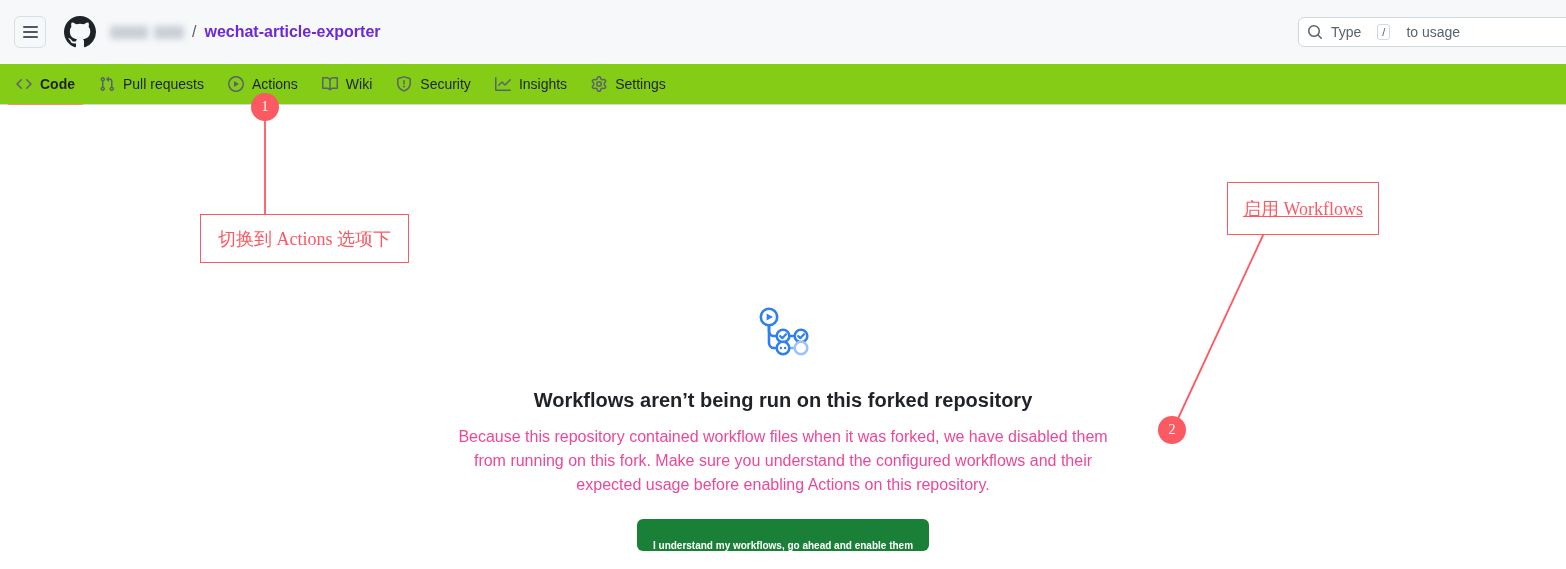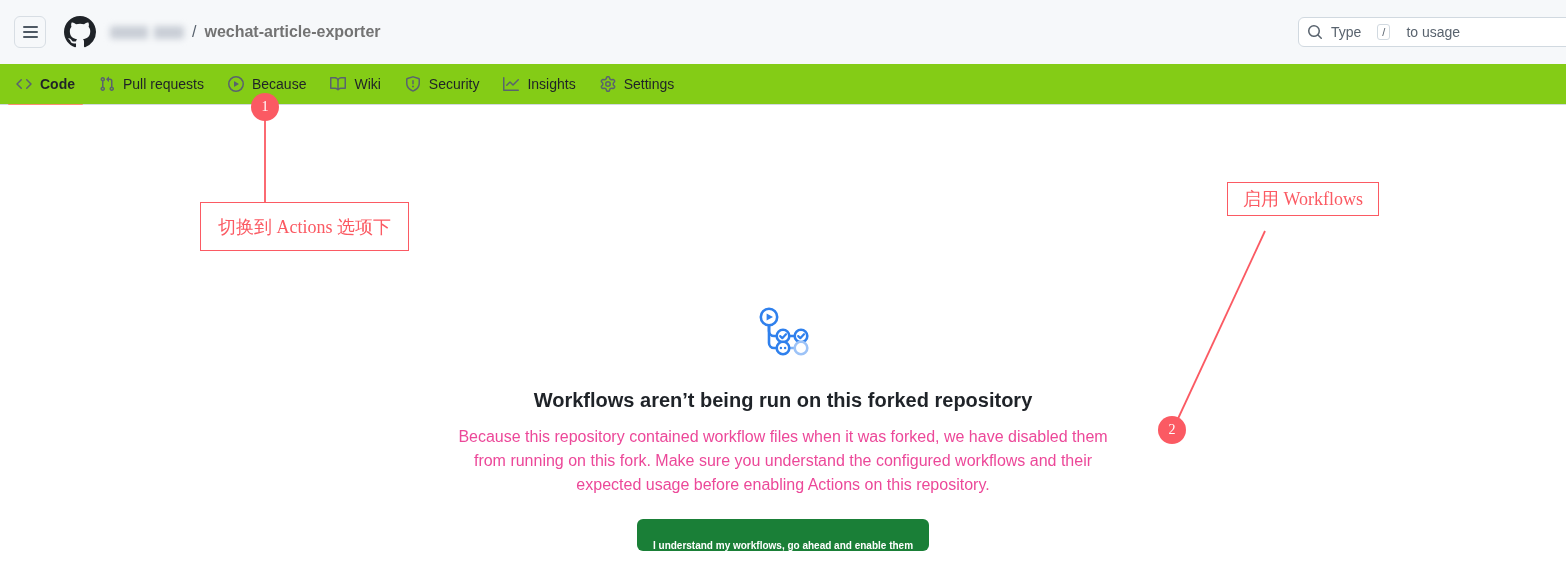--- a/index.html
+++ b/index.html
@@ -32,21 +32,21 @@
   .gh-logo { margin-left: 18px; flex: 0 0 auto; display:flex; align-items:center; }
 
   .breadcrumb { display: flex; align-items: center; margin-left: 14px; }
   .owner-blur {
     display: inline-block; height: 13px; border-radius: 3px;
     background: linear-gradient(90deg,#c9ced6 0 52%, #f6f8fa 52% 60%, #c9ced6 60% 100%);
     filter: blur(3px);
     width: 74px;
   }
   .sep { color: #59636e; margin: 0 8px; font-size: 16px; }
-  .repo-name { font-size: 16px; font-weight: 600; color: #737373; }
+  .repo-name { font-size: 16px; font-weight: 600; color: #6d28d9; }
 
   .search-box {
     position: absolute; top: 17px; left: 1298px;
     width: 290px; height: 30px;
     border: 1px solid #d1d9e0; border-radius: 6px;
     background: #ffffff;
     display: flex; align-items: center; padding: 0 8px;
     cursor: text;
   }
   .search-box .mag { flex: 0 0 auto; display:flex; align-items:center; }
@@ -188,21 +188,21 @@
       </span>
       <span>Pull requests</span>
     </div>
 
     <div class="tab">
       <span class="tab-ico">
         <svg width="16" height="16" viewBox="0 0 16 16" fill="currentColor">
             <path d="M8 0a8 8 0 1 1 0 16A8 8 0 0 1 8 0ZM1.5 8a6.5 6.5 0 1 0 13 0 6.5 6.5 0 0 0-13 0Zm4.879-2.773 4.264 2.559a.25.25 0 0 1 0 .428l-4.264 2.559A.25.25 0 0 1 6 10.559V5.442a.25.25 0 0 1 .379-.215Z"></path>
           </svg>
       </span>
-      <span>Because</span>
+      <span>Actions</span>
     </div>
 
 
     <div class="tab">
       <span class="tab-ico">
         <svg width="16" height="16" viewBox="0 0 16 16" fill="currentColor">
             <path d="M0 1.75A.75.75 0 0 1 .75 1h4.253c1.227 0 2.317.59 3 1.501A3.743 3.743 0 0 1 11.006 1h4.245a.75.75 0 0 1 .75.75v10.5a.75.75 0 0 1-.75.75h-4.507a2.25 2.25 0 0 0-1.591.659l-.622.621a.75.75 0 0 1-1.06 0l-.622-.621A2.25 2.25 0 0 0 5.258 13H.75a.75.75 0 0 1-.75-.75Zm7.251 10.324.004-5.073-.002-2.253A2.25 2.25 0 0 0 5.003 2.5H1.5v9h3.757a3.75 3.75 0 0 1 1.994.574ZM8.755 4.75l-.004 7.322a3.752 3.752 0 0 1 1.992-.572H14.5v-9h-3.495a2.25 2.25 0 0 0-2.25 2.25Z"></path>
           </svg>
       </span>
       <span>Wiki</span>
@@ -270,18 +270,18 @@
 
     </div>
   </div>
 
   <svg class="anno-svg">
     <line x1="265" y1="118" x2="265" y2="214" stroke="#fb5a63" stroke-width="1.8"></line>
     <line x1="1265" y1="231" x2="1176" y2="423" stroke="#fb5a63" stroke-width="1.8"></line>
   </svg>
 
   <div class="anno-badge" style="left:251px; top:93px;">1</div>
-  <div class="anno-box" style="left:200px; top:202px; width:209px; height:49px;">切换到 Actions 选项下</div>
+  <div class="anno-box" style="left:200px; top:214px; width:209px; height:49px;">切换到 Actions 选项下</div>
 
   <div class="anno-badge" style="left:1158px; top:416px;">2</div>
-  <div class="anno-box" style="left:1227px; top:182px; width:152px; height:34px;">启用 Workflows</div>
+  <div class="anno-box" style="left:1227px; top:182px; width:152px; height:53px;text-decoration:underline;">启用 Workflows</div>
 
 </div>
 
 </body></html>

